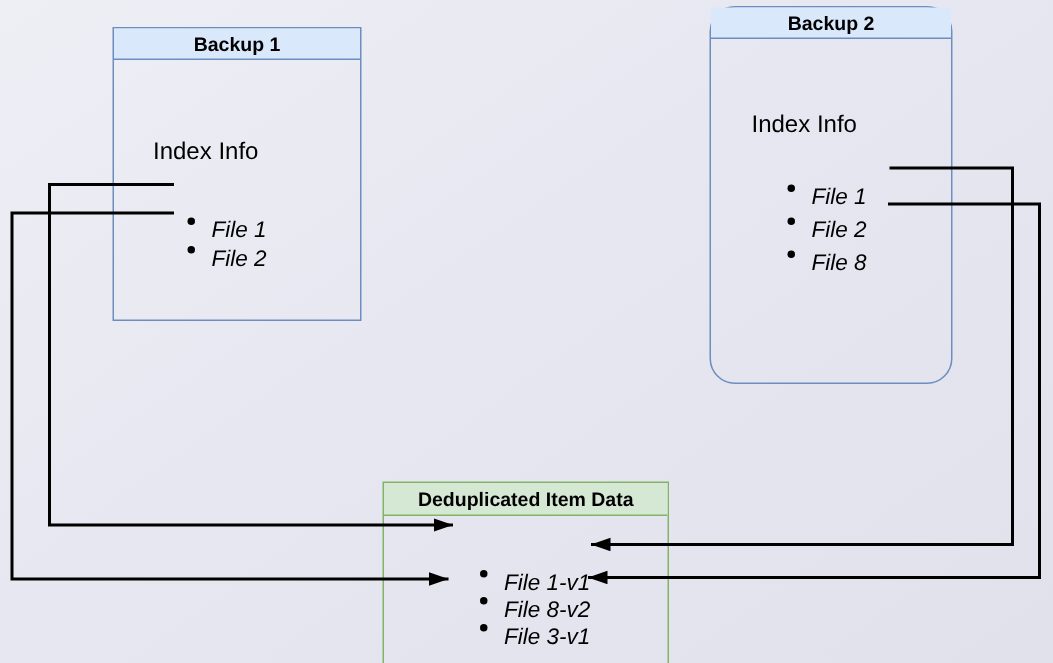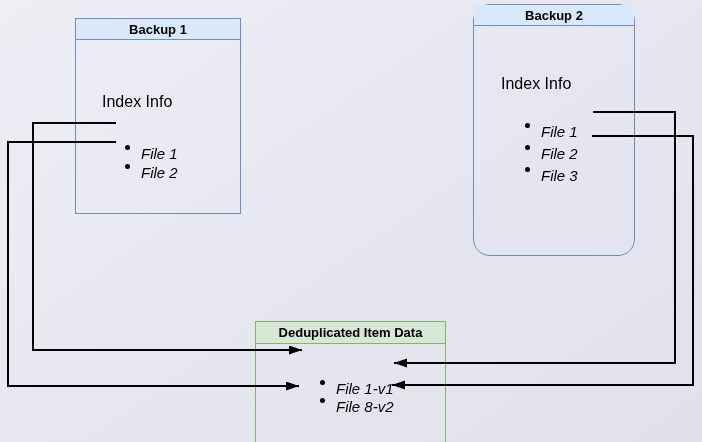--- a/index.html
+++ b/index.html
@@ -71,37 +71,41 @@
         <li>
           <span class="dot"></span>
           <span>File 1</span>
         </li>
         <li>
           <span class="dot"></span>
           <span>File 2</span>
         </li>
         <li>
           <span class="dot"></span>
-          <span>File 3</span>
+          <span>File 8</span>
         </li>
       </ul>
     </div>
   </div>
 
   <div class="node green" style="left:255px; top:281px; width:191px; height:157px;margin-top:40px; --head-h:22px;">
     <div class="node-header">Deduplicated Item Data</div>
     <div class="node-body">
       <ul class="file-list" style="left:64px; top:36px; --lh:18px;">
         <li>
           <span class="dot"></span>
           <span>File 1-v1</span>
         </li>
         <li>
           <span class="dot"></span>
           <span>File 8-v2</span>
+        </li>
+        <li>
+          <span class="dot"></span>
+          <span>File 3-v1</span>
         </li>
       </ul>
     </div>
   </div>
 
   <svg class="connector-layer" width="702" height="442" viewBox="0 0 702 442" xmlns="http://www.w3.org/2000/svg">
     <defs>
       <marker id="arrowhead" markerUnits="userSpaceOnUse" markerWidth="14" markerHeight="10" refX="13" refY="4.5" orient="auto">
         <path d="M0,0 L13,4.5 L0,9 Z" fill="#000"></path>
       </marker>

